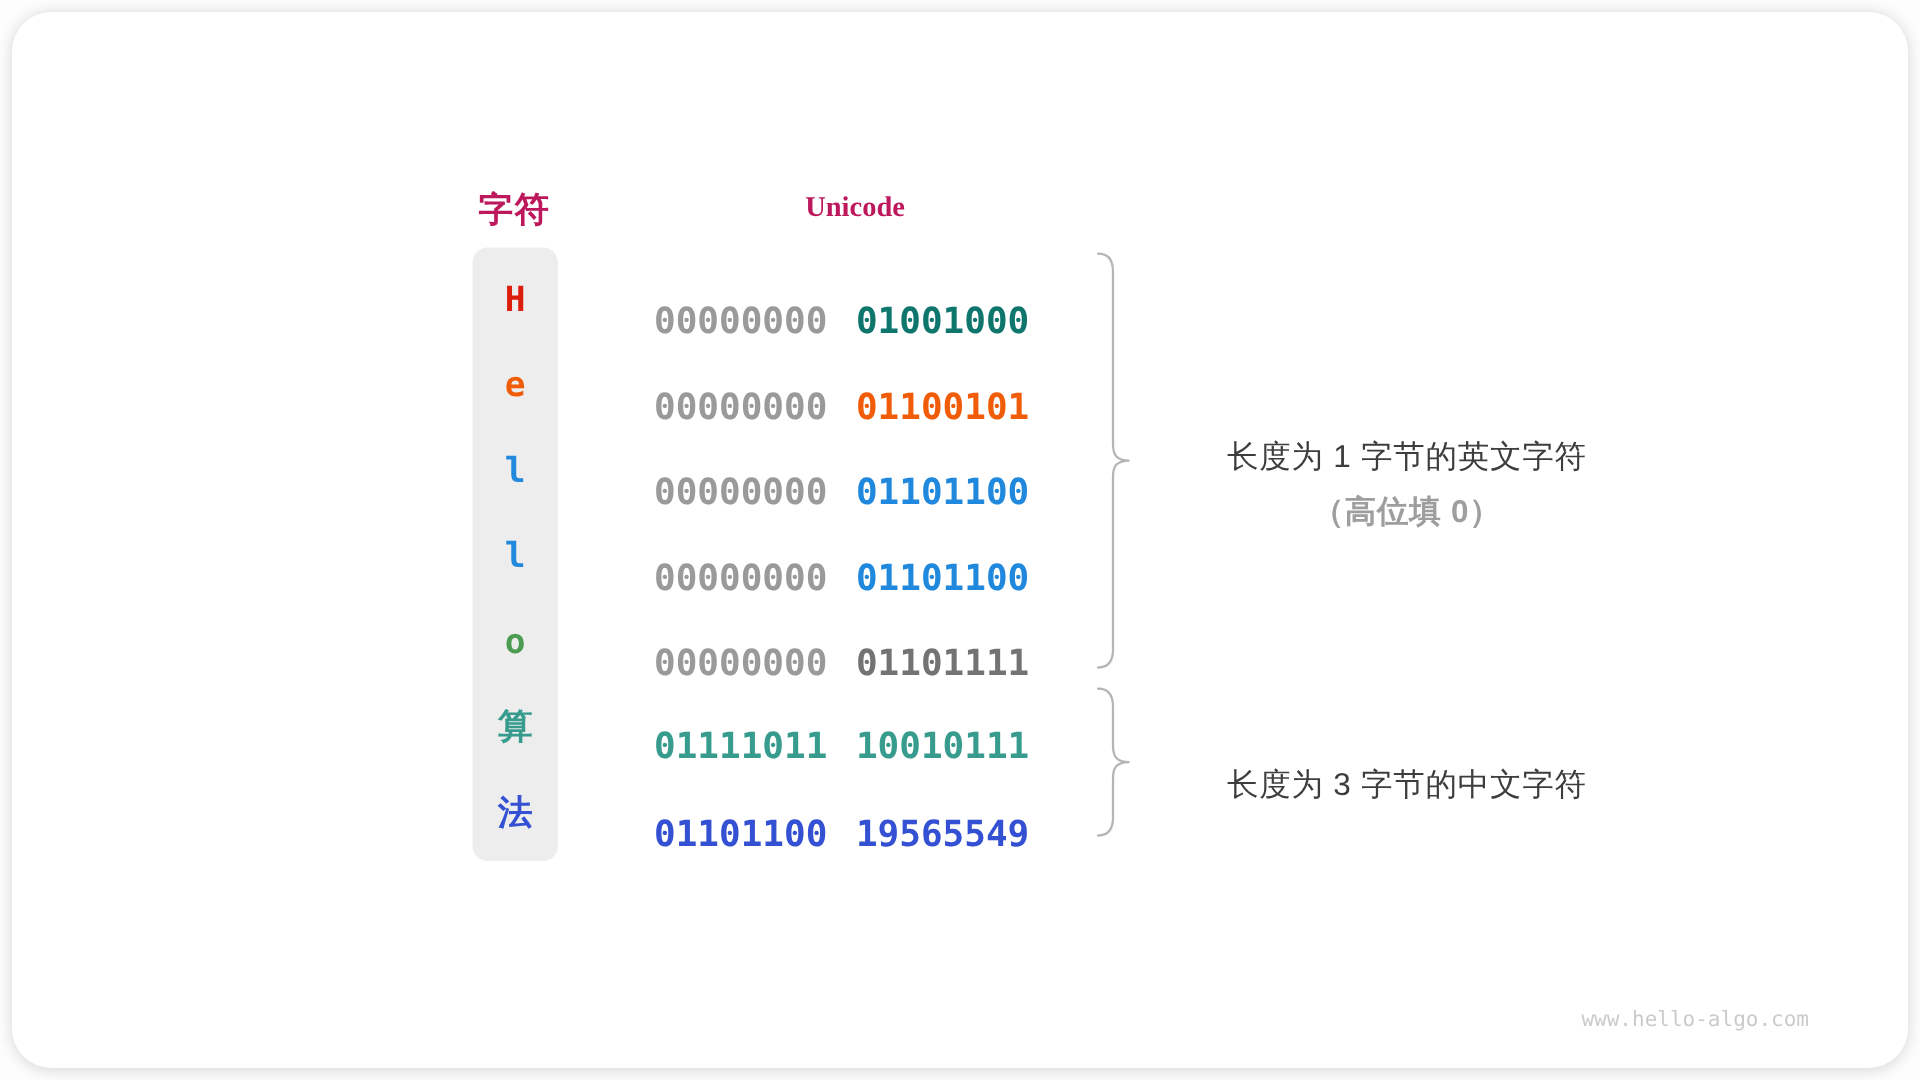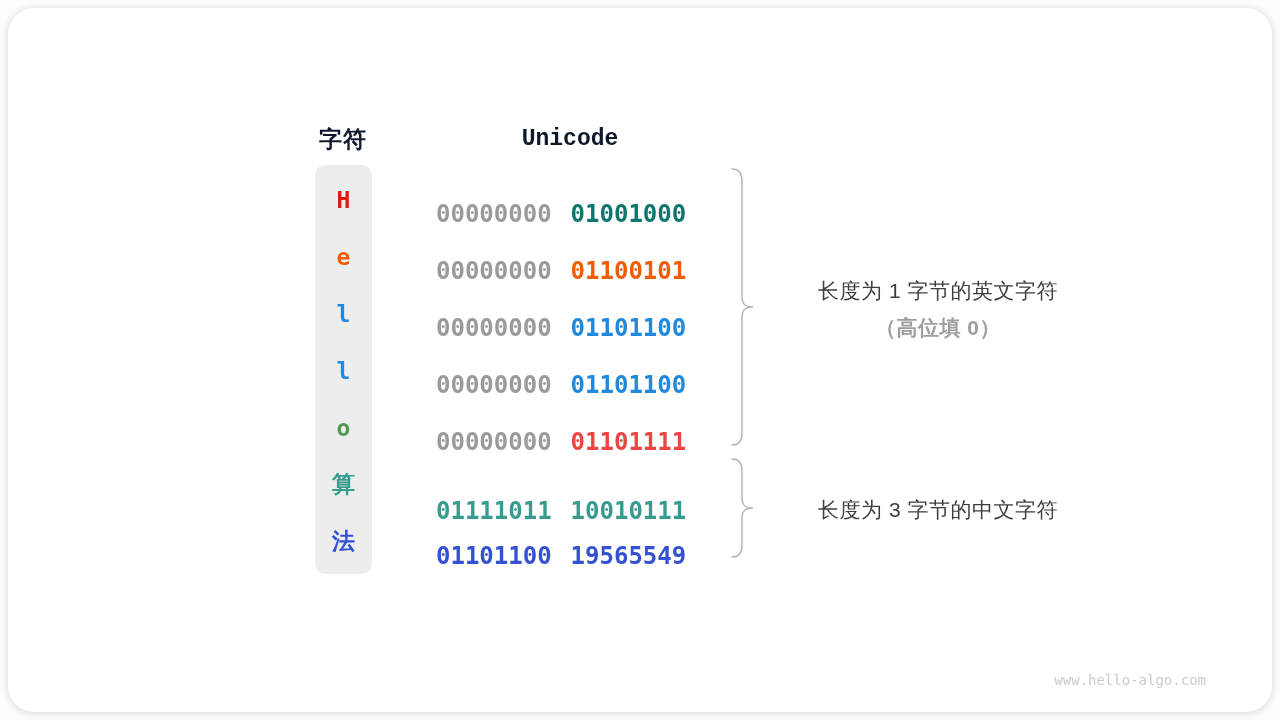--- a/index.html
+++ b/index.html
@@ -17,27 +17,27 @@
   }
 
   .hdr {
     position: absolute;
     top: 117px;
     height: 28px;
     display: flex;
     align-items: center;
     justify-content: center;
     font-weight: bold;
-    color: #0f172a;
+    color: #be185d;
   }
   .hdr-char { left: 299px; width: 72px; font-size: 23px; letter-spacing: 1px; }
   .hdr-unicode {
     left: 428px; width: 268px;
-    font-family: Liberation Mono, monospace;
-    font-size: 23px;
+    font-family: Liberation Serif, serif;
+    font-size: 19px;
   }
 
   .char-strip {
     position: absolute;
     left: 307px; top: 157px;
     width: 57px; height: 409px;
     background: #ededed;
     border-radius: 10px;
   }
 
@@ -64,20 +64,21 @@
   .annotation {
     position: absolute;
     left: 748px; width: 364px;
     display: flex; flex-direction: column; align-items: center;
     gap: 9px;
     font-size: 21px;
     font-weight: 500;
     color: #3d3d3d;
     text-align: center;
     letter-spacing: 0.5px;
+    margin-top: 13px;
   }
   .annotation .sub { color: #9e9e9e; font-weight: 600; }
 
   .watermark {
     position: absolute;
     right: 66px; bottom: 24px;
     font-family: "DejaVu Sans Mono", monospace;
     font-size: 14px;
     color: #cbcbcb;
   }
@@ -113,25 +114,25 @@
 
     <div class="row-char" style="top: 334px; color: rgb(33, 137, 221);">l</div>
     <div class="row-bin" style="top:334px">
       <span style="color: rgb(154, 154, 154);">00000000</span>
       <span style="color: rgb(33, 137, 221);">01101100</span>
     </div>
 
     <div class="row-char" style="top: 391px; color: rgb(77, 155, 81);">o</div>
     <div class="row-bin" style="top:391px">
       <span style="color: rgb(154, 154, 154);">00000000</span>
-      <span style="color: #ef4444;">01101111</span>
+      <span style="color: #737373;">01101111</span>
     </div>
 
     <div class="row-char" style="top: 448px; color: rgb(55, 156, 141);">算</div>
-    <div class="row-bin" style="top:460px">
+    <div class="row-bin" style="top:446px">
       <span style="color: rgb(55, 156, 141);">01111011</span>
       <span style="color: rgb(55, 156, 141);">10010111</span>
     </div>
 
     <div class="row-char" style="top: 505px; color: rgb(51, 81, 210);">法</div>
     <div class="row-bin" style="top:505px">
       <span style="color: rgb(51, 81, 210);">01101100</span>
       <span style="color: rgb(51, 81, 210);">19565549</span>
     </div>
 

